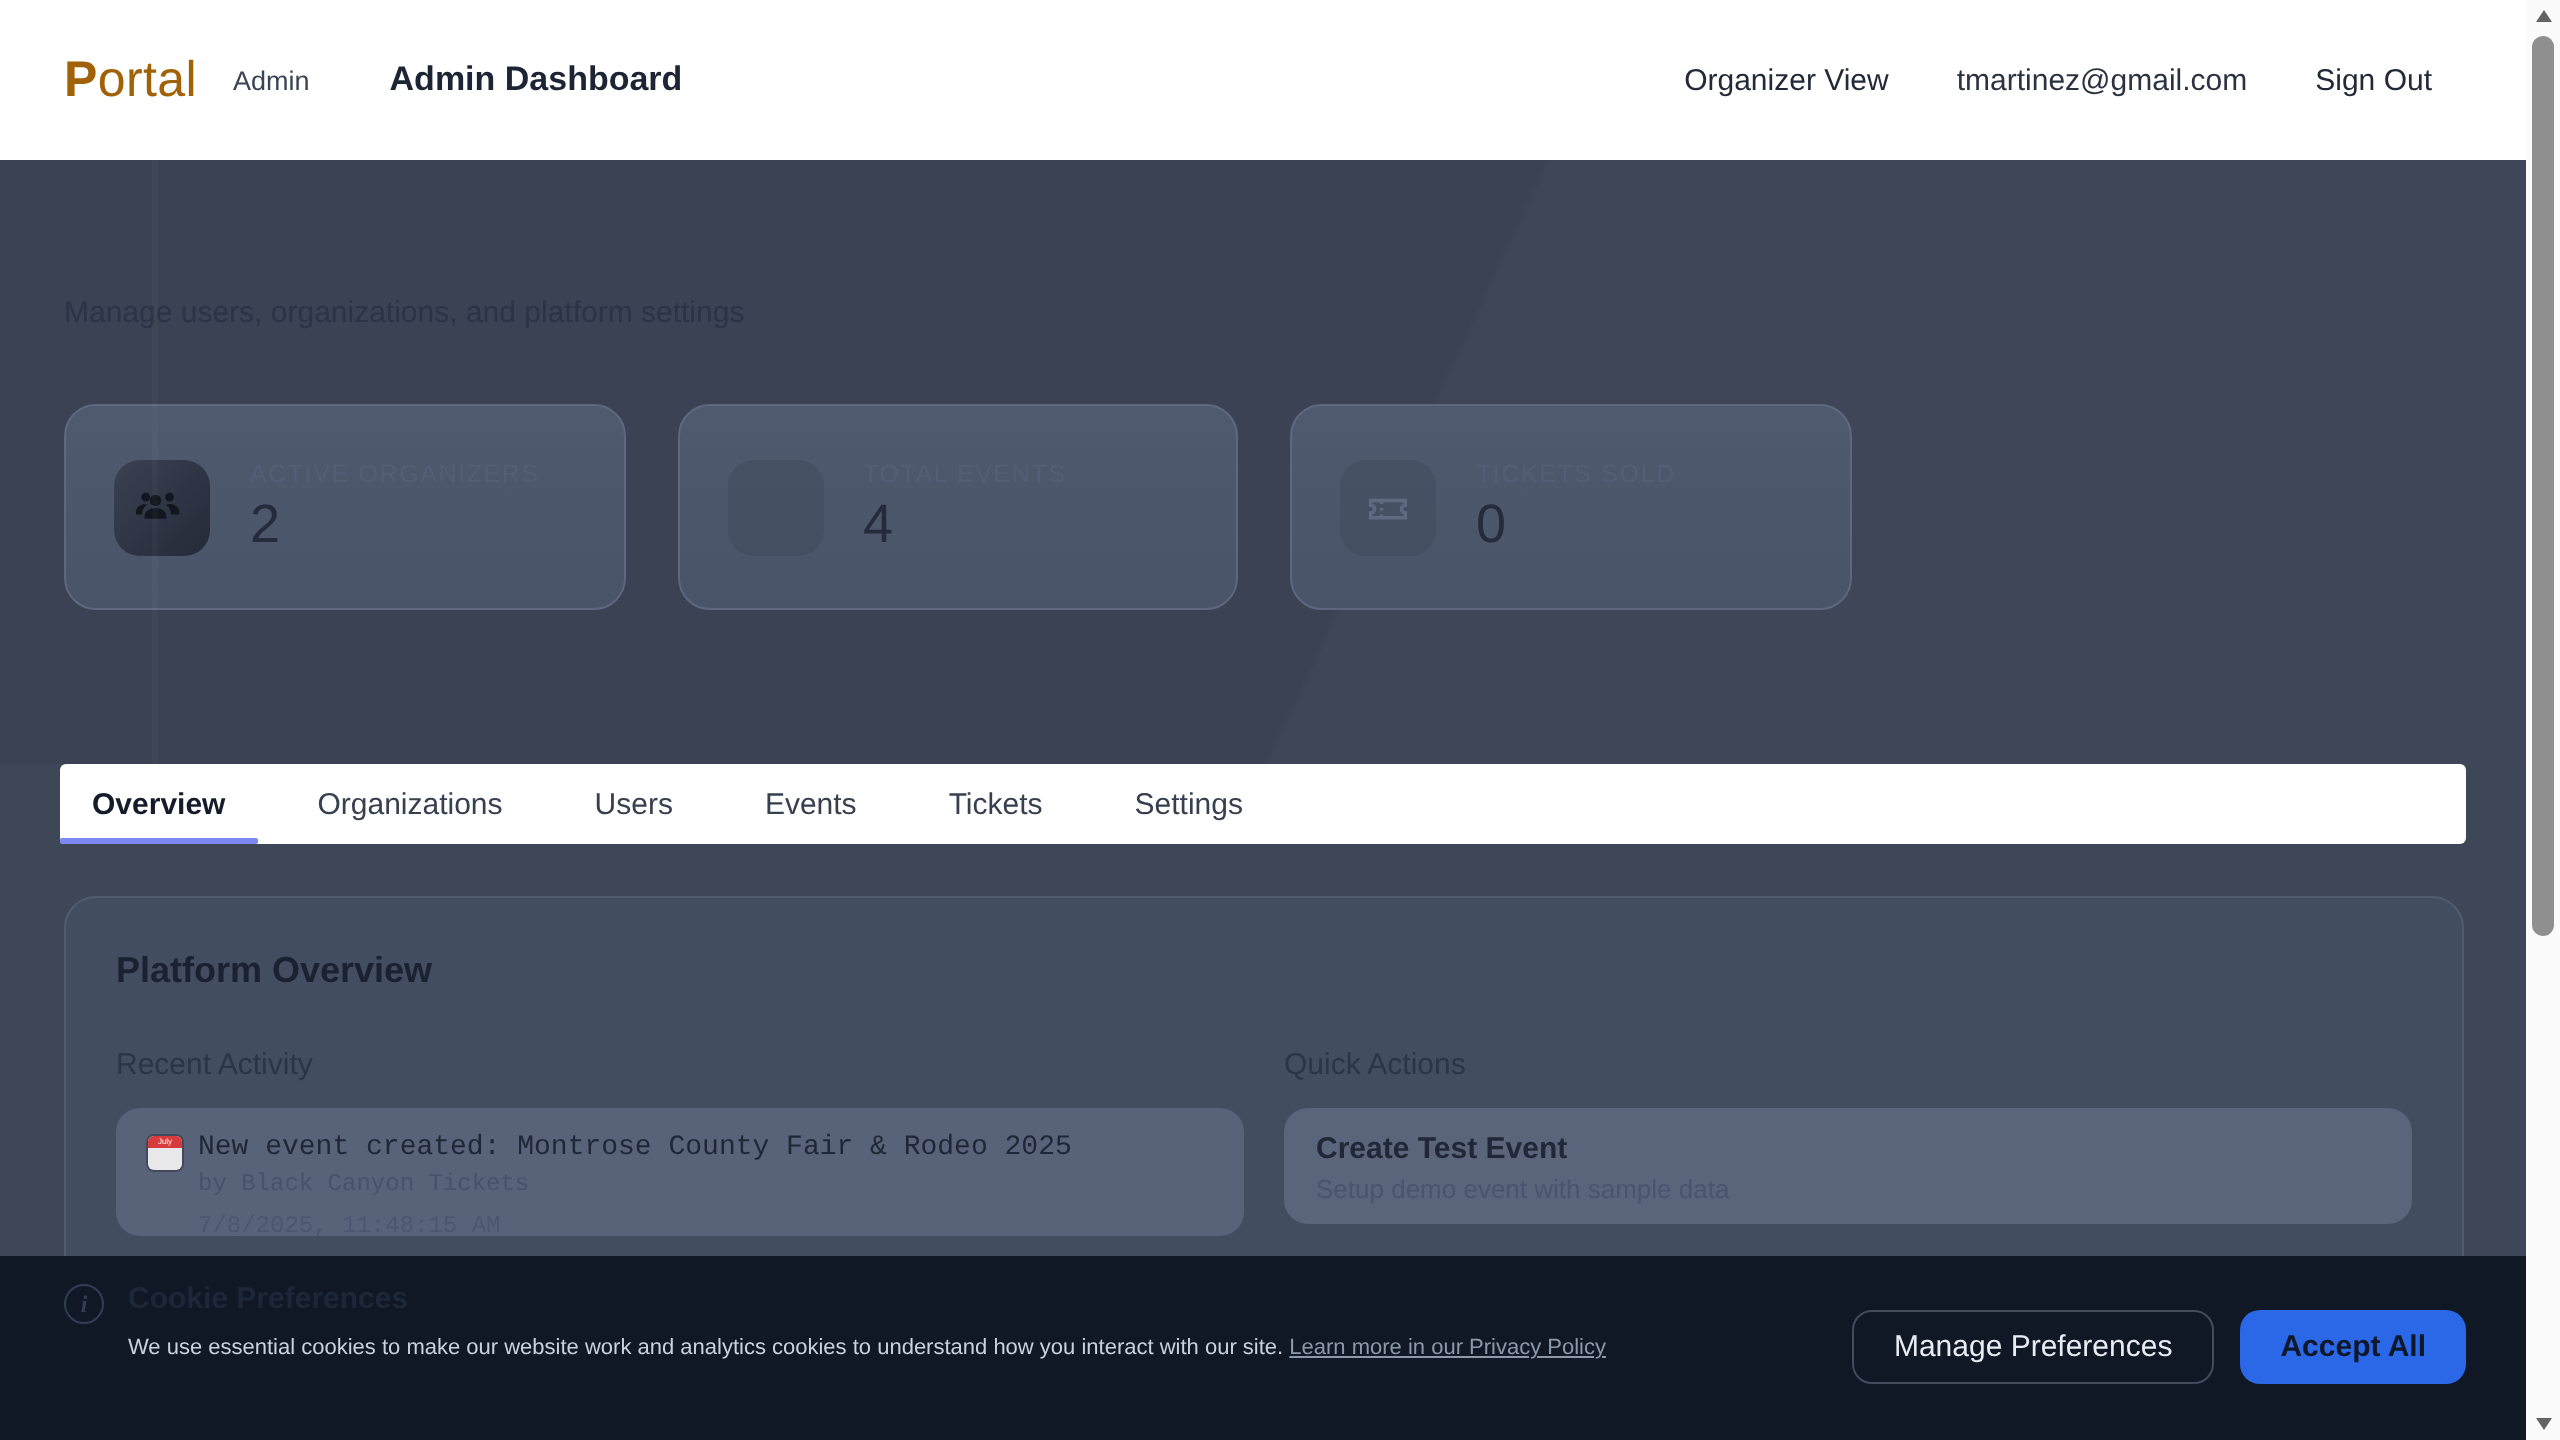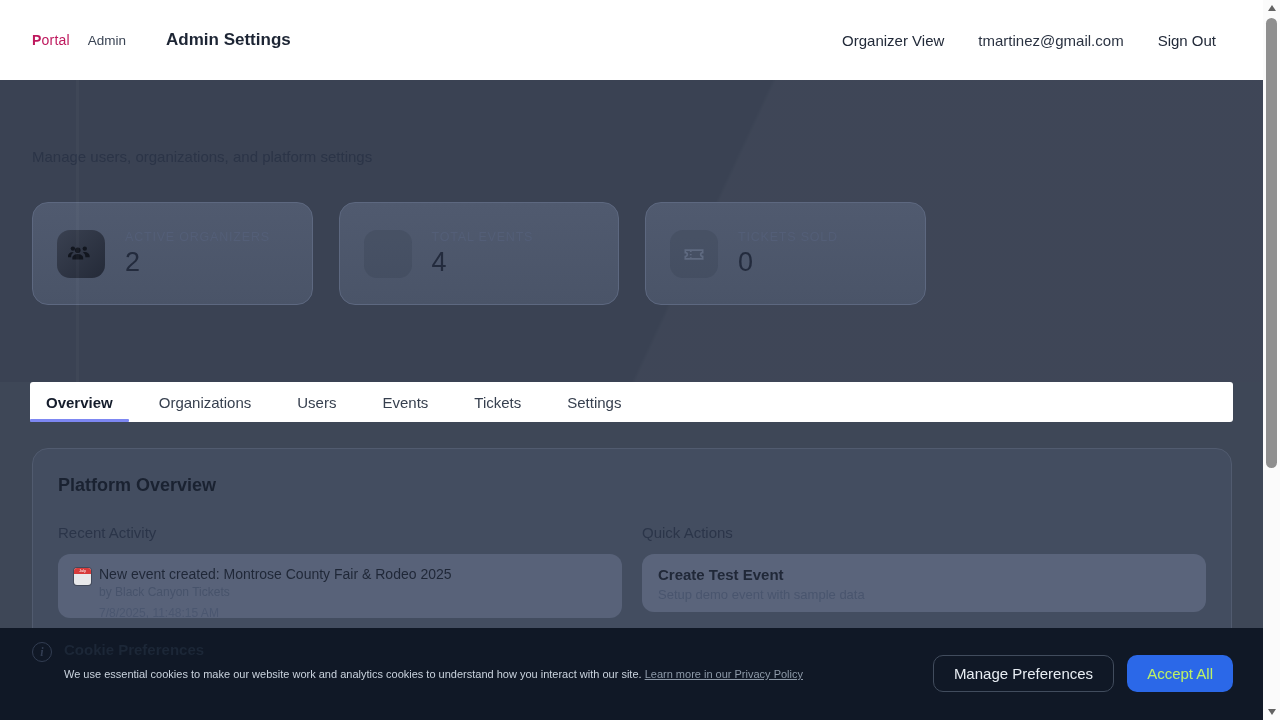--- a/index.html
+++ b/index.html
@@ -3,21 +3,21 @@
 <meta charset="utf-8">
 <style>
   * { margin:0; padding:0; box-sizing:border-box; }
   html,body { width:1280px; height:720px; overflow:hidden; }
   body { font-family:"Liberation Sans","DejaVu Sans",sans-serif; background:#3e4757; position:relative; }
 
   .app { position:absolute; left:0; top:0; width:1263px; height:720px; overflow:hidden; }
 
   
   .navbar { height:80px; background:#ffffff; display:flex; align-items:center; padding:0 47px 0 32px; position:relative; z-index:5; }
-  .logo { font-size:14px; color:#be185d; letter-spacing:.2px; }
+  .logo { font-size:25px; color:#a16207; letter-spacing:.2px; }
   .logo .p { font-weight:700; }
   .logo .rest { font-weight:300; }
   .nav-badge { font-size:13.5px; color:#3a4454; margin-left:18px; font-weight:500; }
   .nav-title { font-size:17px; font-weight:700; color:#1d2534; margin-left:40px; }
   .nav-right { margin-left:auto; display:flex; align-items:center; gap:34px; }
   .nav-link { font-size:15px; color:#222a39; cursor:pointer; background:none; border:none; font-family:inherit; }
   .nav-email { font-size:15px; color:#2b3342; }
 
   
   .hero { height:302px; background:#3a4253; position:relative; padding:48px 31px 0 32px;
@@ -48,61 +48,61 @@
   .panel { background:#434d60; border:1px solid #515b6f; border-radius:16px; padding:26px 25px; height:360px; }
   .panel-title { font-size:18px; font-weight:600; color:#1a2231; }
   .cols { display:grid; grid-template-columns:1fr 1fr; column-gap:20px; margin-top:28px; }
   .col-heading { font-size:15px; font-weight:500; color:#2b3549; }
   .activity-item { margin-top:13px; background:#586279; border-radius:12px; padding:12px 16px; height:64px;
                    overflow:hidden; display:flex; align-items:flex-start; }
   .cal { width:17px; height:17px; border-radius:3px; overflow:hidden; margin:2px 8px 0 0; flex:0 0 17px;
          background:#e8e8ea; box-shadow:0 0 0 1px rgba(0,0,0,0.25); }
   .cal .cal-top { height:6px; background:#d83b3b; font-size:4px; color:#fff; text-align:center; line-height:6px; }
   .cal .cal-num { font-size:9px; font-weight:700; color:#1a1a1a; text-align:center; line-height:11px;padding-left:20px; }
-  .activity-texts { min-width:0; }
+  .activity-texts { min-width:0;font-family:Liberation Mono, monospace; }
   .activity-title { font-size:14px; color:#1f2737; font-weight:500; white-space:nowrap; }
   .activity-by { font-size:12px; color:#47536b; margin-top:3px; }
   .activity-time { font-size:12px; color:#4b5770; margin-top:7px; }
   .quick-card { margin-top:13px; background:#5a647b; border-radius:12px; padding:12px 16px; height:58px; cursor:pointer; }
   .quick-title { font-size:15px; font-weight:600; color:#202838; }
   .quick-desc { font-size:13px; color:#49556e; margin-top:4px; }
 
   
   .cookie { position:absolute; left:0; bottom:0; width:1263px; height:92px; background:#101826; z-index:10;
             display:flex; align-items:flex-start; padding:13px 30px 0 32px; }
   .info-icon { width:20px; height:20px; border:1.5px solid #323d52; border-radius:50%; color:#323d52;
                font-size:12px; font-weight:700; display:flex; align-items:center; justify-content:center;
                margin:1px 12px 0 0; flex:0 0 20px; font-family:"Liberation Serif","DejaVu Serif",serif; font-style:italic; }
   .cookie-texts { width:858px; }
   .cookie-heading { font-size:15px; font-weight:600; color:#1c2737; margin-bottom:5px; }
   .cookie-body { font-size:11px; line-height:22px; color:#c9d2dd; }
   .cookie-link { color:#8d99a8; text-decoration:underline; cursor:pointer; }
   .cookie-actions { margin-left:auto; display:flex; align-items:center; gap:13px; margin-top:14px; }
   .btn { height:37px; border-radius:10px; font-size:15px; padding:0 20px; cursor:pointer; font-family:inherit; }
   .btn-outline { background:transparent; border:1px solid #414c5d; color:#e8edf3; }
-  .btn-primary { background:#2b68e8; border:none; color:#bef264; font-weight:400; }
+  .btn-primary { background:#2b68e8; border:none; color:#0f172a; font-weight:700; }
 
   
   .scrollbar { position:absolute; right:0; top:0; width:17px; height:720px; background:#fbfbfb; z-index:20; }
   .sb-arrow { position:absolute; left:0; width:17px; height:16px; display:flex; align-items:center; justify-content:center; cursor:pointer; }
   .sb-arrow.up { top:0; }
   .sb-arrow.down { bottom:0; }
   .tri-up { width:0; height:0; border-left:4.5px solid transparent; border-right:4.5px solid transparent; border-bottom:6px solid #636363; }
   .tri-down { width:0; height:0; border-left:4.5px solid transparent; border-right:4.5px solid transparent; border-top:6px solid #636363; }
   .sb-thumb { position:absolute; left:3px; top:18px; width:11px; height:450px; background:#8f8f8f; border-radius:6px; cursor:pointer; }
 </style>
 </head>
 <body>
 
 <div class="app">
 
   <header class="navbar">
     <div class="logo"><span class="p">P</span><span class="rest">ortal</span></div>
     <span class="nav-badge">Admin</span>
-    <span class="nav-title">Admin Settings</span>
+    <span class="nav-title">Admin Dashboard</span>
     <nav class="nav-right">
       <button class="nav-link">Organizer View</button>
       <span class="nav-email">tmartinez@gmail.com</span>
       <button class="nav-link">Sign Out</button>
     </nav>
   </header>
 
   <section class="hero">
     <div class="hero-line"></div>
     <div class="hero-sub">Manage users, organizations, and platform settings</div>

